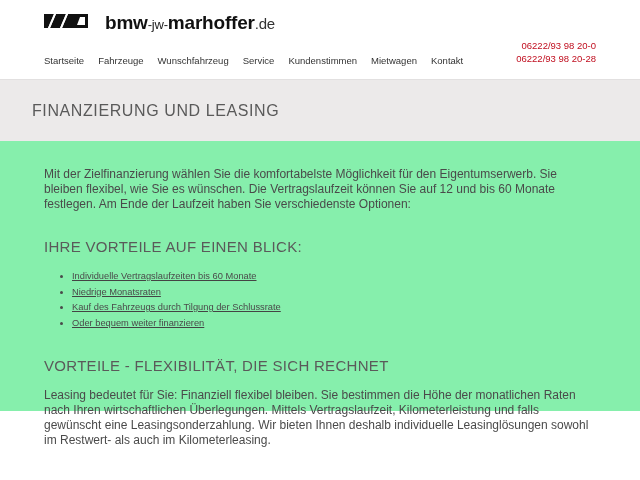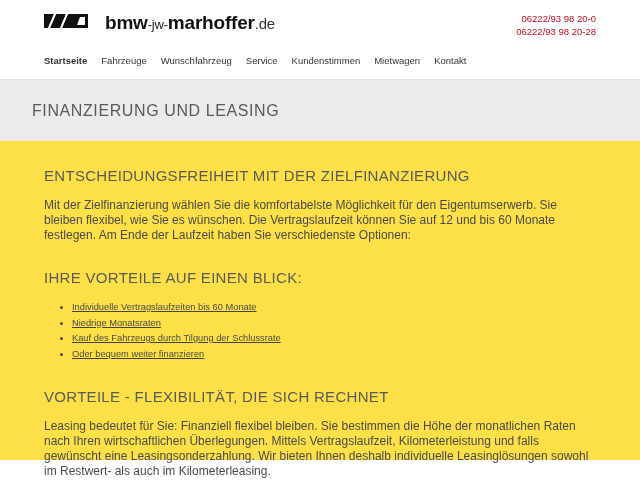--- a/index.html
+++ b/index.html
@@ -4,21 +4,21 @@
 <style>
   * { box-sizing: border-box; }
   html, body {
     margin: 0; padding: 0;
     width: 640px; height: 480px;
     overflow: hidden;
     background: #ffffff;
     font-family: "Liberation Sans", sans-serif;
     color: #444444;
   }
-  .page { width: 640px; height: 460px; position: relative; background:#fde047; }
+  .page { width: 640px; height: 411px; position: relative; background:#86efac; }
 
   
   .header {
     padding: 10px 44px 0 44px;
     background: #ffffff;
     position: relative;
   }
   .header-top {
     display: flex;
     align-items: flex-start;
@@ -40,20 +40,21 @@
     font-weight: 400;
     white-space: nowrap;
   }
   .brand-text .b-strong { font-weight: 700; color:#111; }
   .brand-text .b-small { font-size: 13px; }
   .brand-text .b-tld { font-size: 15px; color:#333; }
 
   .phones {
     text-align: right;
     padding-top: 2px;
+    margin-top: 27px;
   }
   .phone {
     font-size: 9.5px;
     color: #c00d1e;
     line-height: 13px;
     white-space: nowrap;
   }
 
   
   .nav {
@@ -61,21 +62,21 @@
     gap: 0px;
     padding: 9px 0 11px 0;
   }
   .nav-item {
     font-size: 9.5px;
     color: #333333;
     padding: 2px 14px 2px 0;
     white-space: nowrap;
     cursor: pointer;
   }
-  .nav-item:first-child { padding-left: 0; font-weight: bold; }
+  .nav-item:first-child { padding-left: 0; }
 
   
   .hero {
     background: #eceaea;
     height: 62px;
     display: flex;
     align-items: center;
     padding: 0 32px;
     border-top: 1px solid #e2e0e0;
   }
@@ -163,21 +164,20 @@
       <div class="nav-item">Kontakt</div>
     </nav>
   </div>
 
   <div class="hero">
     <h1>FINANZIERUNG UND LEASING</h1>
   </div>
 
   <div class="content">
 
-    <h2 class="section-title">ENTSCHEIDUNGSFREIHEIT MIT DER ZIELFINANZIERUNG</h2>
     <p class="body">Mit der Zielfinanzierung wählen Sie die komfortabelste Möglichkeit für den Eigentumserwerb. Sie bleiben flexibel, wie Sie es wünschen. Die Vertragslaufzeit können Sie auf 12 und bis 60 Monate festlegen. Am Ende der Laufzeit haben Sie verschiedenste Optionen:</p>
 
     <h2 class="section-title sub">IHRE VORTEILE AUF EINEN BLICK:</h2>
     <ul class="bullets">
       <li>Individuelle Vertragslaufzeiten bis 60 Monate</li>
       <li>Niedrige Monatsraten</li>
       <li>Kauf des Fahrzeugs durch Tilgung der Schlussrate</li>
       <li>Oder bequem weiter finanzieren</li>
     </ul>
 

